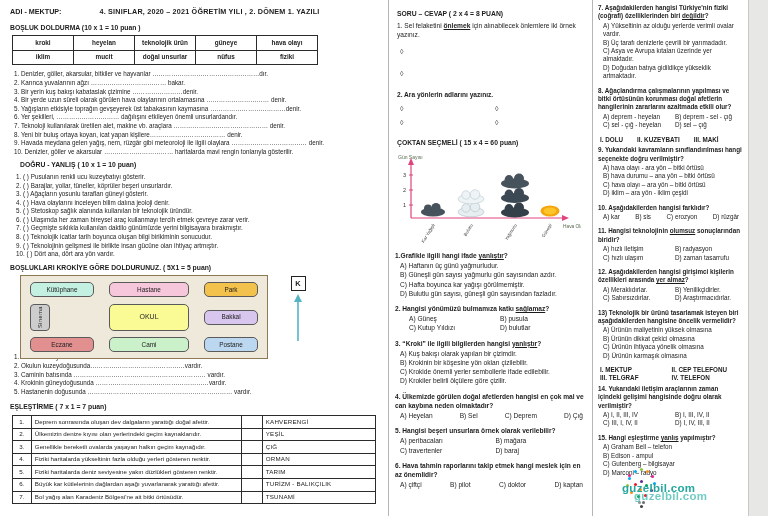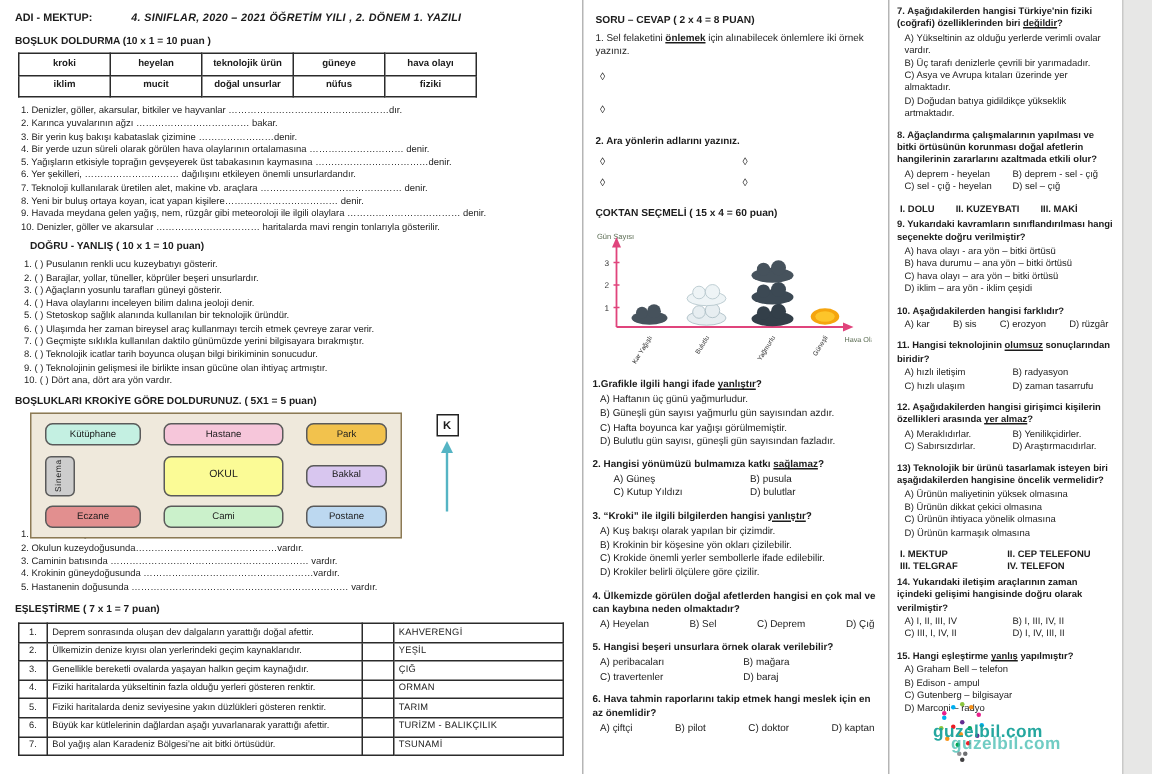--- a/index.html
+++ b/index.html
@@ -13,21 +13,21 @@
   .vline{position:absolute;top:0;width:1px;height:100%;background:#b5b5b5;}
   .vline1{left:388px;}
   .vline2{left:592px;}
 
   .col{position:absolute;top:4px;}
   .col-left{left:8px;width:374px;font-size:6.3px;line-height:8.6px;}
   .col-mid{left:395px;width:192px;font-size:6.6px;line-height:9.2px;}
   .col-right{left:598px;width:145px;font-size:6.3px;line-height:8.4px;}
 
   .hdr-row{display:flex;font-weight:bold;font-size:7.2px;margin:4px 0 7px 2px;}
-  .hdr-title{margin-left:26px;letter-spacing:.2px;font-style:italic;}
+  .hdr-title{margin-left:38px;letter-spacing:.2px;}
   .sec-head{font-weight:bold;font-size:6.8px;margin:5px 0 3px 2px;}
   .sec-head.indent{margin-left:12px;}
 
   table.bank{border-collapse:collapse;margin:2px 0 5px 4px;width:306px;}
   table.bank td{border:1px solid #2b2b2b;text-align:center;font-weight:bold;font-size:6.4px;padding:2.5px 0;width:20%;}
 
   .list{margin-left:6px;}
   .li{white-space:normal;margin:0;}
 
   .dy-list{margin-left:8px;}

